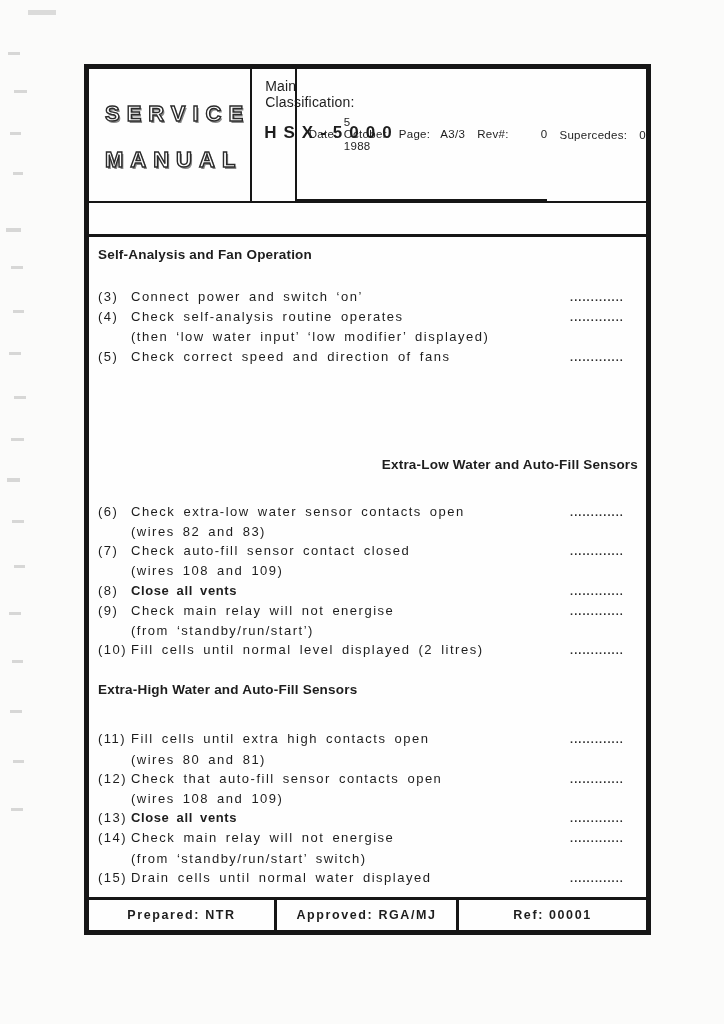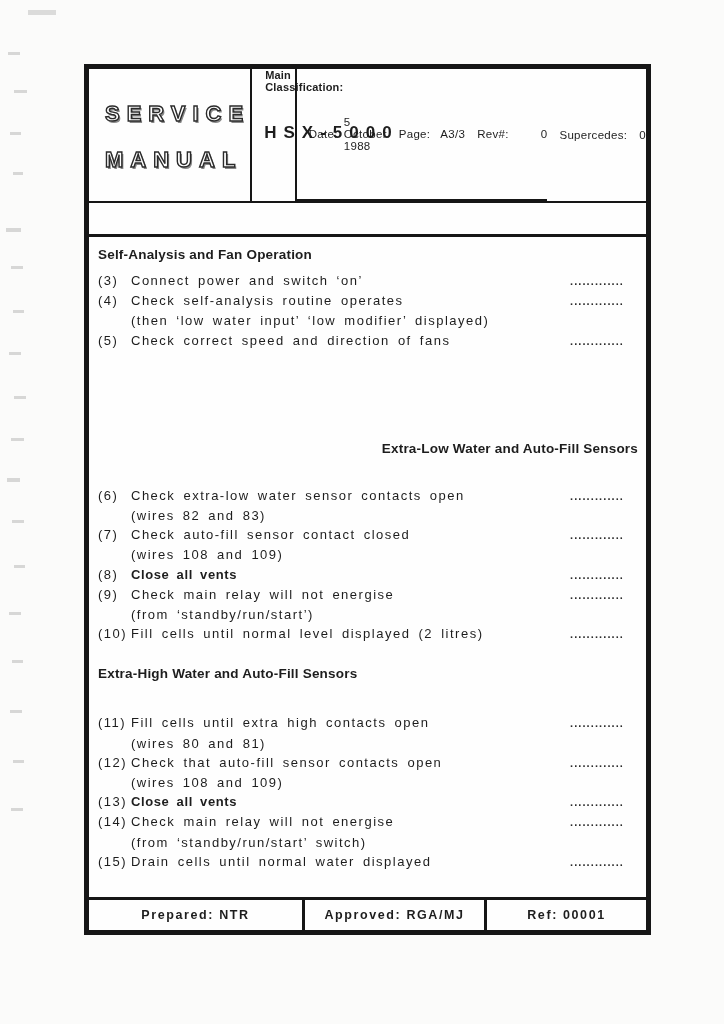--- a/index.html
+++ b/index.html
@@ -33,21 +33,21 @@
   .brand-line {
     font-size: 22px; font-weight: bold; letter-spacing: 7px;
     color: #ffffff;
     -webkit-text-stroke: 1.4px #2a2a2a;
     text-shadow: 1.5px 1.5px 0 rgba(40,40,40,0.55);
     line-height: 26px;
     margin-bottom: 20px;
     white-space: nowrap;
   }
   .cell-class { width: 192px; border-right: 2px solid #161616; position: relative; }
-  .class-label { position: absolute; top: 0; left: 13px; font-size: 11px; letter-spacing: 0.2px; font-weight: bold; }
+  .class-label { position: absolute; top: 9px; left: 13px; font-size: 14px; letter-spacing: 0.2px; }
   .model {
     position: absolute; top: 54px; left: 12px; width: 100%;
     text-align: center; font-weight: bold; font-size: 17px; letter-spacing: 7px;
     white-space: nowrap;
   }
   .cell-info { flex: 1; display: flex; flex-direction: row; }
   .info-row {
     flex: 1; border-bottom: 2px solid #161616;
     display: flex; align-items: center; padding-left: 12px;
     font-size: 11.5px; letter-spacing: 0.3px;
@@ -62,21 +62,21 @@
   .strip { height: 34px; border-bottom: 3px solid #161616; flex-shrink: 0; }
 
   
   .content { flex: 1; padding: 10px 8px 0 6px; overflow: hidden; }
   .section-heading {
     font-weight: bold; font-size: 13.5px; letter-spacing: 0.2px;
     line-height: 16px; padding-left: 3px;
   }
   .s0 { margin-bottom: 90px; }
   .s1 { margin-bottom: 22px; }
-  .s0 .section-heading { margin-bottom: 8px; }
+  .s0 .section-heading { margin-bottom: 24px; }
   .s1 .section-heading { margin-bottom: 29px; text-align: right; }
   .s2 .section-heading { margin-bottom: 31px; }
   .item-row {
     display: flex; align-items: baseline;
     font-size: 13px; letter-spacing: 1.5px; word-spacing: 3px;
     line-height: 19.2px; white-space: nowrap;
   }
   .item-num { width: 36px; flex-shrink: 0; padding-left: 3px; }
   .item-text { flex: 1; overflow: hidden; }
   .item-text.bold { font-weight: bold; letter-spacing: 0.6px; }
@@ -90,21 +90,21 @@
   .footer {
     height: 33px; border-top: 3px solid #161616;
     display: flex; flex-shrink: 0;
     font-weight: bold; font-size: 12.5px; letter-spacing: 1.6px;
   }
   .footer-cell {
     display: flex; align-items: center; justify-content: center;
     border-right: 3px solid #161616;
   }
   .footer-cell:last-child { border-right: none; }
-  .fc-prepared { width: 216px; }
+  .fc-prepared { width: 188px; }
   .fc-approved { width: 182px; }
   .fc-ref { flex: 1; }
 </style>
 </head>
 <body>
 
 <div class="page">
 
   <div>
     <div class="artifact" style="left:28px; top:10px; width:28px; height:5px; opacity:.9;"></div>

